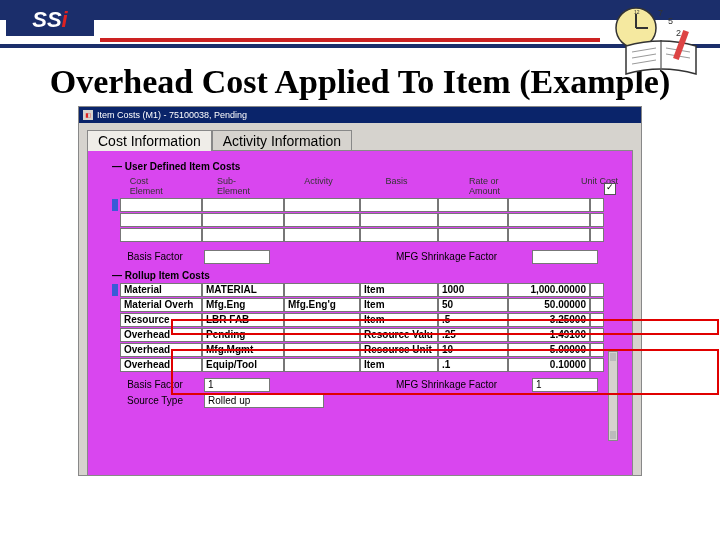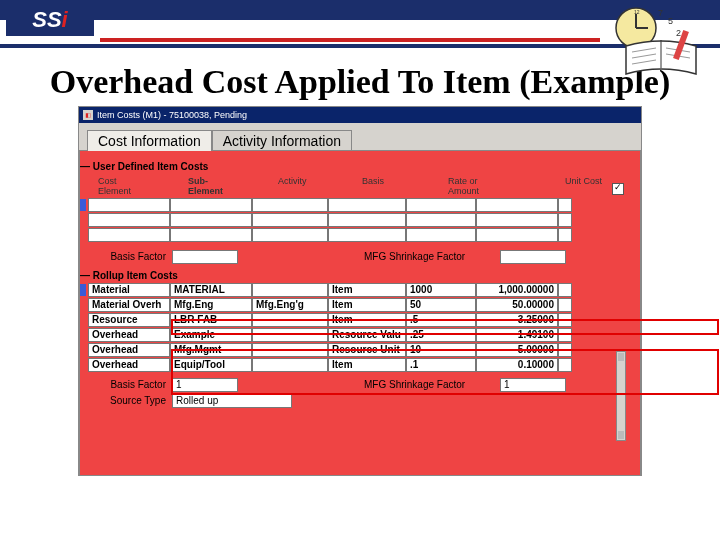--- a/index.html
+++ b/index.html
@@ -19,40 +19,40 @@
   
   .app-frame { margin: 0 78px 0 78px; background: #d6d3ce; border: 1px solid #888; font-size: 10px; position: relative; height: 370px; }
   
   .titlebar { background: linear-gradient(#0a246a, #0a246a); height: 16px; display: flex; align-items: center; padding: 0 4px; gap: 4px; }
   .titlebar-icon { width: 10px; height: 10px; background: #d6d3ce; font-size: 6px; display:flex; align-items:center; justify-content:center; color:#d22; }
   .titlebar-text { color: #fff; font-size: 9px; }
   
   .tabs { display: flex; margin: 6px 0 0 8px; gap: 0; }
   .tab { background: #d6d3ce; border: 1px solid #888; border-bottom: none; padding: 2px 10px; font-size: 14px; position: relative; top: 1px; }
   .tab.active { background: #efede8; z-index: 2; }
-  .tab-panel { margin: 0 0; background: #ef4444; border: 1px solid #888; padding: 6px 8px 8px 0; height: 326px; overflow: hidden; }
+  .tab-panel { margin: 0 8px; background: #d946ef; border: 1px solid #888; padding: 6px 8px 8px 24px; height: 326px; overflow: hidden; }
   
   .group-label { font-size: 10px; font-weight: bold; color: #000; margin: 4px 0 2px 0; }
   .group-label::before { content: "— "; }
   .group-label::after { content: " "; border-top: 1px solid #999; }
   
   .cols-header { display: flex; gap: 8px; margin: 4px 0 2px 0; font-size: 9px; color: #333; }
   .col { white-space: pre; }
-  .c1 { width: 82px; } .c2 { width: 82px; font-weight: bold; } .c3 { width: 76px; } .c4 { width: 78px; } .c5 { width: 70px; } .c6 { width: 82px; text-align: right; padding-right: 6px; }
+  .c1 { width: 82px; } .c2 { width: 82px; } .c3 { width: 76px; } .c4 { width: 78px; } .c5 { width: 70px; } .c6 { width: 82px; text-align: right; padding-right: 6px; }
   .cend { width: 14px; }
   
   .row { display: flex; margin-bottom: 1px; align-items: center; }
   .row .mark { width: 6px; height: 12px; background: #3a5bd7; margin-right: 2px; }
   .cell { height: 14px; background: #fff; border: 1px solid #777; padding: 0 3px; font-size: 10px; line-height: 12px; overflow: hidden; white-space: nowrap; }
   .cell.bold { font-weight: bold; }
   .cell.c6 { text-align: right; }
   .empty-rows .cell { background: #fff; }
   
   .mid-row { display: flex; align-items: center; gap: 6px; margin: 8px 0 6px 0; font-size: 10px; }
-  .mid-row .lbl { width: 86px; text-align: right; }
+  .mid-row .lbl { width: 86px; text-align: center; }
   .mid-row .field { width: 66px; height: 14px; background: #fff; border: 1px solid #777; }
   .mid-row .lbl2 { margin-left: 120px; width: 130px; text-align: left; }
   
   .red-box1 { position: absolute; border: 2px solid #e00000; left: 92px; top: 212px; width: 548px; height: 16px; pointer-events: none; }
   .red-box2 { position: absolute; border: 2px solid #e00000; left: 92px; top: 242px; width: 548px; height: 46px; pointer-events: none; }
   
   .scroll-indicator { position: absolute; right: 14px; top: 200px; width: 10px; height: 90px; background: #d6d3ce; border: 1px solid #888; }
   .scroll-indicator::before { content:""; position:absolute; top:1px; left:1px; right:1px; height:8px; background:#bbb; }
   .scroll-indicator::after { content:""; position:absolute; bottom:1px; left:1px; right:1px; height:8px; background:#bbb; }
   
@@ -189,21 +189,21 @@
             <div class="cell bold c2">LBR FAB</div>
             <div class="cell bold c3"></div>
             <div class="cell bold c4">Item</div>
             <div class="cell bold c5">.5</div>
             <div class="cell bold c6">3.25000</div>
             <div class="cell cend"></div>
           </div>
           <div class="row">
             <div style="width:8px"></div>
             <div class="cell bold c1">Overhead</div>
-            <div class="cell bold c2">Example</div>
+            <div class="cell bold c2">Pending</div>
             <div class="cell bold c3"></div>
             <div class="cell bold c4">Resource Valu</div>
             <div class="cell bold c5">.25</div>
             <div class="cell bold c6">1.49100</div>
             <div class="cell cend"></div>
           </div>
           <div class="row">
             <div style="width:8px"></div>
             <div class="cell bold c1">Overhead</div>
             <div class="cell bold c2">Mfg.Mgmt</div>

